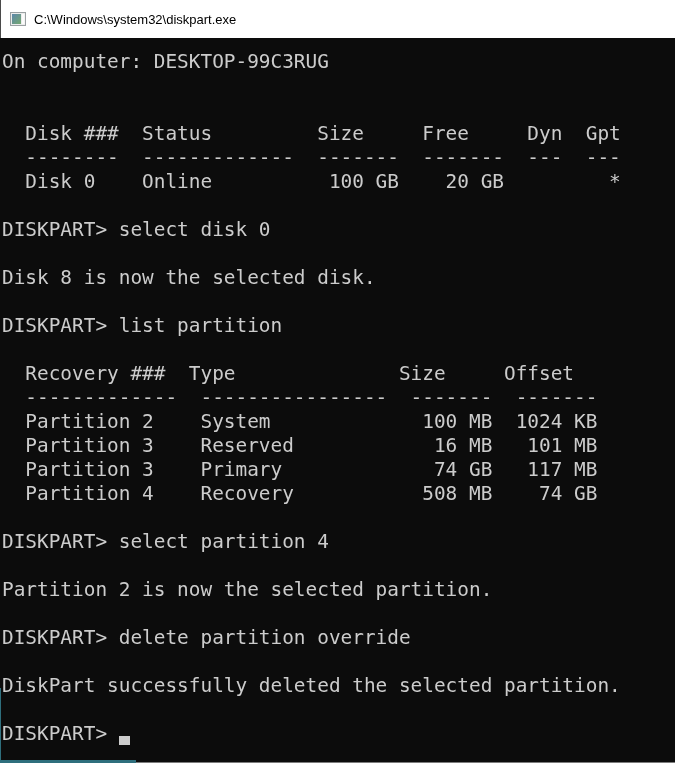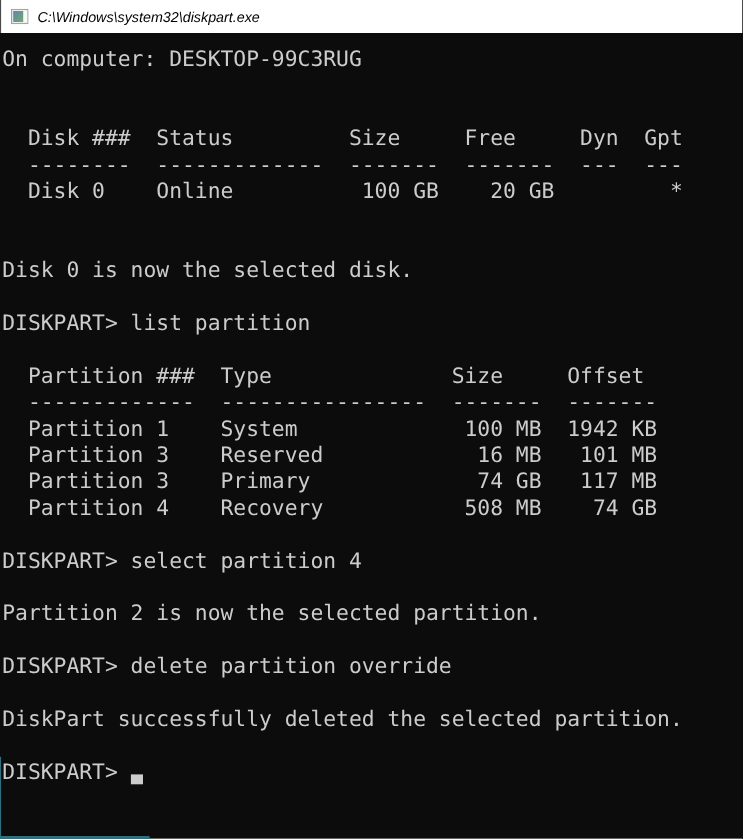--- a/index.html
+++ b/index.html
@@ -10,25 +10,24 @@
     background: #0c0c0c;
   }
   .window {
     position: relative;
     width: 675px; height: 763px;
     background: #0c0c0c;
   }
   .titlebar {
     display: flex;
     align-items: center;
-    height: 30px;
+    height: 38px;
     background: #ffffff;
     border-left: 1px solid #4a4a4a;
     padding-left: 9px;
-    font-style: italic;
   }
   .titlebar .app-icon {
     width: 16px; height: 14px;
     flex: 0 0 auto;
     margin-right: 8px;
     display: block;
   }
   .titlebar .title-text {
     font-family: "Liberation Sans", sans-serif;
     font-size: 13px;
@@ -101,28 +100,29 @@
   </div>
 
   <div class="console">
     <div class="line">On computer: DESKTOP-99C3RUG</div>
     <div class="line"></div>
     <div class="line"></div>
     <div class="line">  Disk ###  Status         Size     Free     Dyn  Gpt</div>
     <div class="line">  --------  -------------  -------  -------  ---  ---</div>
     <div class="line">  Disk 0    Online          100 GB    20 GB         *</div>
     <div class="line"></div>
+    <div class="line">DISKPART&gt; select disk 0</div>
     <div class="line"></div>
-    <div class="line">Disk 0 is now the selected disk.</div>
+    <div class="line">Disk 8 is now the selected disk.</div>
     <div class="line"></div>
     <div class="line">DISKPART&gt; list partition</div>
     <div class="line"></div>
-    <div class="line">  Partition ###  Type              Size     Offset</div>
+    <div class="line">  Recovery ###  Type              Size     Offset</div>
     <div class="line">  -------------  ----------------  -------  -------</div>
-    <div class="line">  Partition 1    System             100 MB  1942 KB</div>
+    <div class="line">  Partition 2    System             100 MB  1024 KB</div>
     <div class="line">  Partition 3    Reserved            16 MB   101 MB</div>
     <div class="line">  Partition 3    Primary             74 GB   117 MB</div>
     <div class="line">  Partition 4    Recovery           508 MB    74 GB</div>
     <div class="line"></div>
     <div class="line">DISKPART&gt; select partition 4</div>
     <div class="line"></div>
     <div class="line">Partition 2 is now the selected partition.</div>
     <div class="line"></div>
     <div class="line">DISKPART&gt; delete partition override</div>
     <div class="line"></div>

